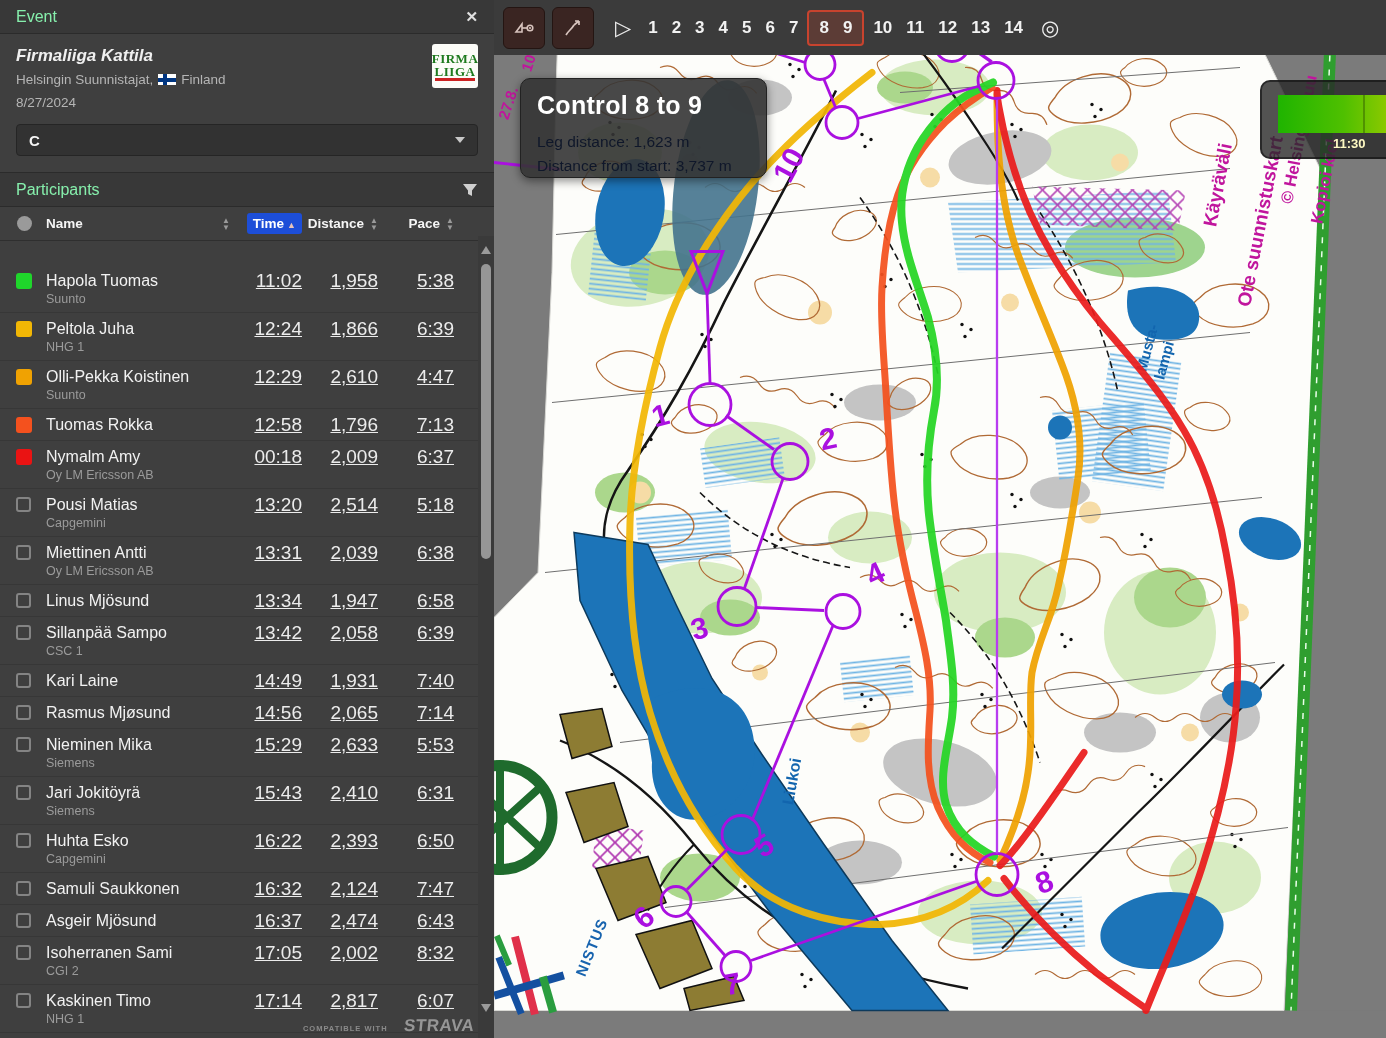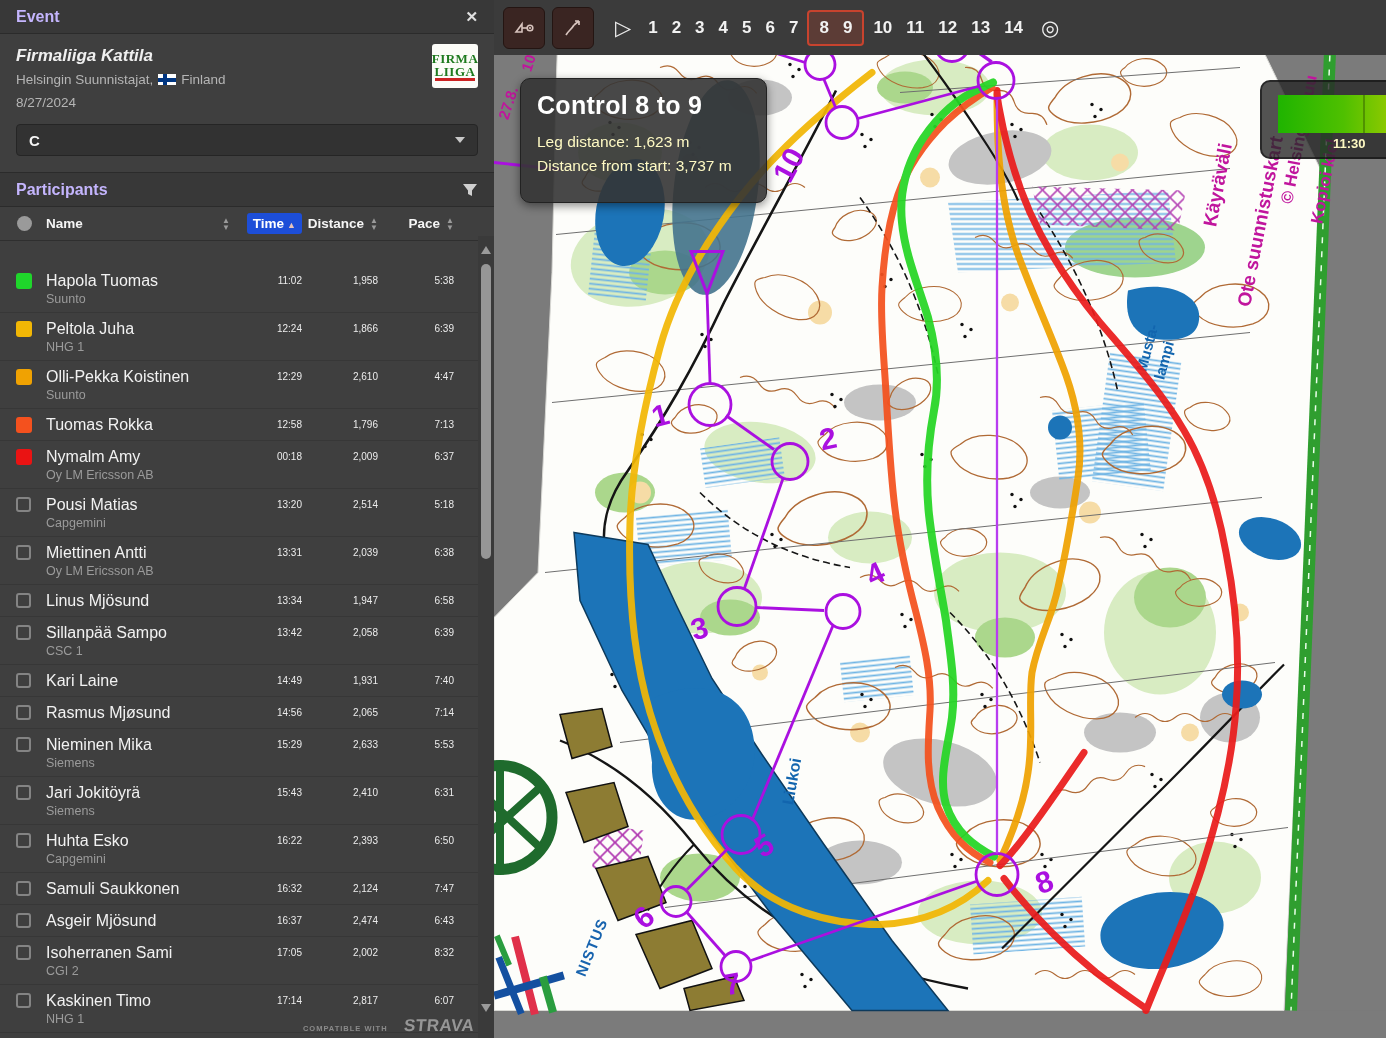--- a/index.html
+++ b/index.html
@@ -6,21 +6,21 @@
   html,body { width:1386px; height:1038px; overflow:hidden; background:#2e2e2e;
               font-family:"Liberation Sans", sans-serif; }
   .app { position:relative; width:1386px; height:1038px; }
 
   
   .sidebar { position:absolute; left:0; top:0; width:494px; height:1038px;
              background:#3f3f3f; color:#f0f0f0; overflow:hidden; }
   .panel-header { height:34px; background:#383838; border-bottom:1px solid #2b2b2b;
                   display:flex; align-items:center; justify-content:space-between;
                   padding:0 16px; }
-  .panel-header .ph-title { font-size:16px; font-weight:bold; color:#c4b5fd; }
+  .panel-header .ph-title { font-size:16px; font-weight:normal; color:#86efac; }
   .close-x { color:#e0e0e0; font-size:15px; font-weight:bold; cursor:pointer; }
   .event-info { position:relative; padding:12px 16px 16px; border-bottom:1px solid #2b2b2b; }
   .event-name { font-size:17px; font-weight:bold; margin-bottom:6px;font-style:italic; }
   .event-sub { font-size:13.5px; color:#b5b5b5; margin-bottom:8px; display:flex; align-items:center; gap:5px;}
   .event-date { font-size:13.5px; color:#b5b5b5; margin-bottom:14px; }
   .fin-flag { display:inline-block; width:18px; height:11px; background:#fff; position:relative; }
   .fin-flag:before { content:""; position:absolute; left:0; top:4px; width:18px; height:3.5px; background:#003580; }
   .fin-flag:after { content:""; position:absolute; left:5px; top:0; width:3.5px; height:11px; background:#003580; }
   .firma-logo { position:absolute; right:16px; top:10px; width:46px; height:44px; background:#fcfcf8;
                 border-radius:3px; display:flex; flex-direction:column; align-items:center; justify-content:center;
@@ -44,21 +44,21 @@
   .time-chip .arrow-up { font-size:9px; color:#e8c4ba; margin-left:3px; }
   .th-right { text-align:right; }
 
   .rows { position:absolute; top:265px; left:0; right:16px; bottom:0; overflow:hidden; }
   .prow { display:grid; grid-template-columns:46px 194px 62px 76px 76px; padding:5px 24px 5px 0;
           border-bottom:1px solid #373737; align-items:start; }
   .swatch { width:16px; height:16px; border-radius:3px; margin:3px 0 0 16px; }
   .swatch.empty { background:transparent; border:2px solid #848484; width:15px; height:15px; }
   .p-name { font-size:16px; font-weight:500; color:#f2f2f2; line-height:21px; }
   .p-club { font-size:12.5px; color:#9b9b9b; line-height:16px; }
-  .p-val { font-size:10px; color:#ececec; text-align:right; line-height:21px; }
+  .p-val { font-size:19px; color:#ececec; text-align:right; line-height:21px;text-decoration:underline; }
 
   .scrollbar { position:absolute; right:0; top:236px; width:16px; bottom:0; background:#3a3a3a; }
   .sb-arrow { position:absolute; left:3px; width:0; height:0; border-left:5px solid transparent; border-right:5px solid transparent; }
   .sb-up { top:10px; border-bottom:8px solid #9a9a9a; }
   .sb-down { bottom:26px; border-top:8px solid #9a9a9a; }
   .sb-thumb { position:absolute; left:3px; top:28px; width:10px; height:295px; background:#969696; border-radius:5px; }
 
   .strava { position:absolute; right:20px; bottom:2px; display:flex; align-items:baseline; gap:16px; z-index:5;}
   .strava .cw { font-size:7.5px; letter-spacing:1px; color:#8a8a8a; font-weight:bold; }
   .strava .brand { font-size:17px; font-weight:bold; color:#969696; transform:skewX(-6deg); letter-spacing:.5px;}
@@ -70,25 +70,25 @@
   .tb-btn { width:42px; height:42px; background:#3a2522; border:1px solid #241512; border-radius:6px;
             margin-right:7px; display:flex; align-items:center; justify-content:center; cursor:pointer; }
   .play-glyph { color:#efefef; font-size:21px; margin:0 10px 0 14px; cursor:pointer; }
   .finish-glyph { color:#efefef; font-size:21px; margin-left:11px; cursor:pointer; }
   .ctl-seq { display:flex; align-items:center; gap:0; }
   .ctl { color:#f2f2f2; font-size:17px; font-weight:600; padding:4px 7px; cursor:pointer; }
   .selbox { display:inline-flex; border:2px solid #c8432e; background:rgba(190,62,40,.25);
             border-radius:4px; padding:2px 3px; margin:0 2px; }
   .mapsvg { position:absolute; left:0; top:0; width:892px; height:1038px; }
 
-  .tooltip { position:absolute; left:26px; top:78px; width:247px; height:125px; z-index:9;
+  .tooltip { position:absolute; left:26px; top:78px; width:247px; height:100px; z-index:9;
              background:rgba(52,52,52,.90); border:1px solid #222; border-radius:10px;
              box-shadow:0 3px 10px rgba(0,0,0,.45); padding:12px 16px; color:#fff; }
   .tt-title { font-size:25px; font-weight:bold; letter-spacing:.3px; margin-bottom:10px; }
-  .tt-line { font-size:15.5px; color:#fef9c3; line-height:24px; }
+  .tt-line { font-size:15.5px; color:#0f172a; line-height:24px; }
 
   .timeline { position:absolute; right:-46px; top:80px; width:172px; height:79px; z-index:9;
               background:rgba(40,40,40,.80); border:2px solid rgba(15,15,15,.6); border-radius:10px; }
   .tl-bar { position:absolute; left:16px; right:6px; top:13px; height:38px;
             background:linear-gradient(90deg,#1fb400,#4fc000 45%,#8cc900 75%,#b3cf00); }
   .tl-bar:after { content:""; position:absolute; left:58%; top:0; bottom:0; width:2px; background:rgba(0,0,0,.25); }
   .tl-time { position:absolute; left:52px; bottom:6px; font-size:13px; font-weight:bold; color:#fef9c3;margin-left:19px; }
 </style>
 </head>
 <body>

